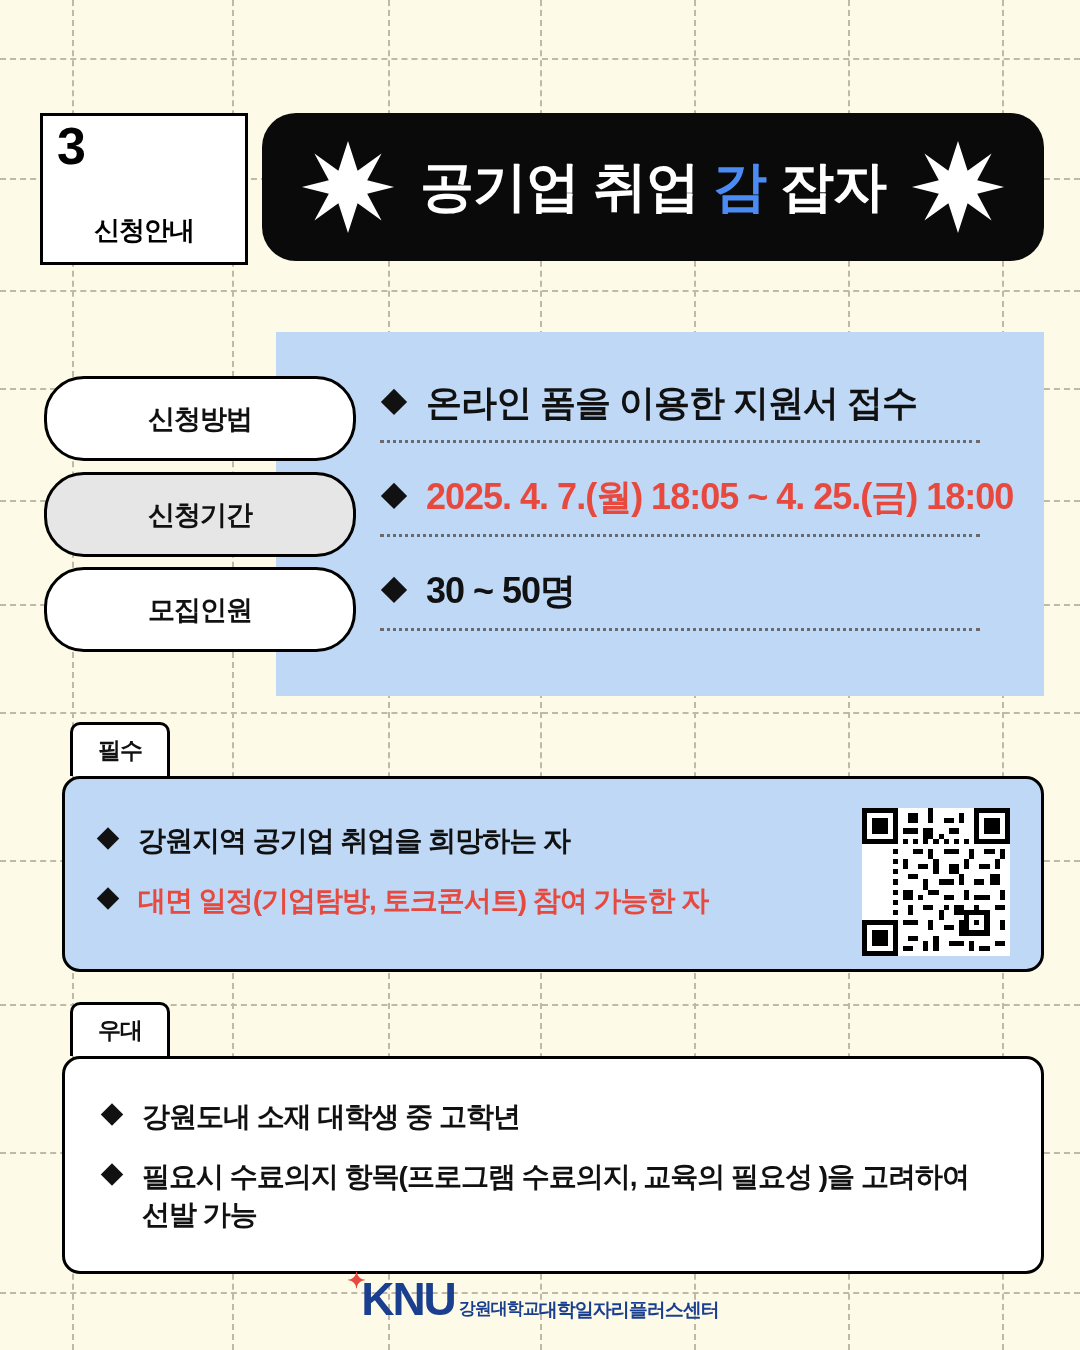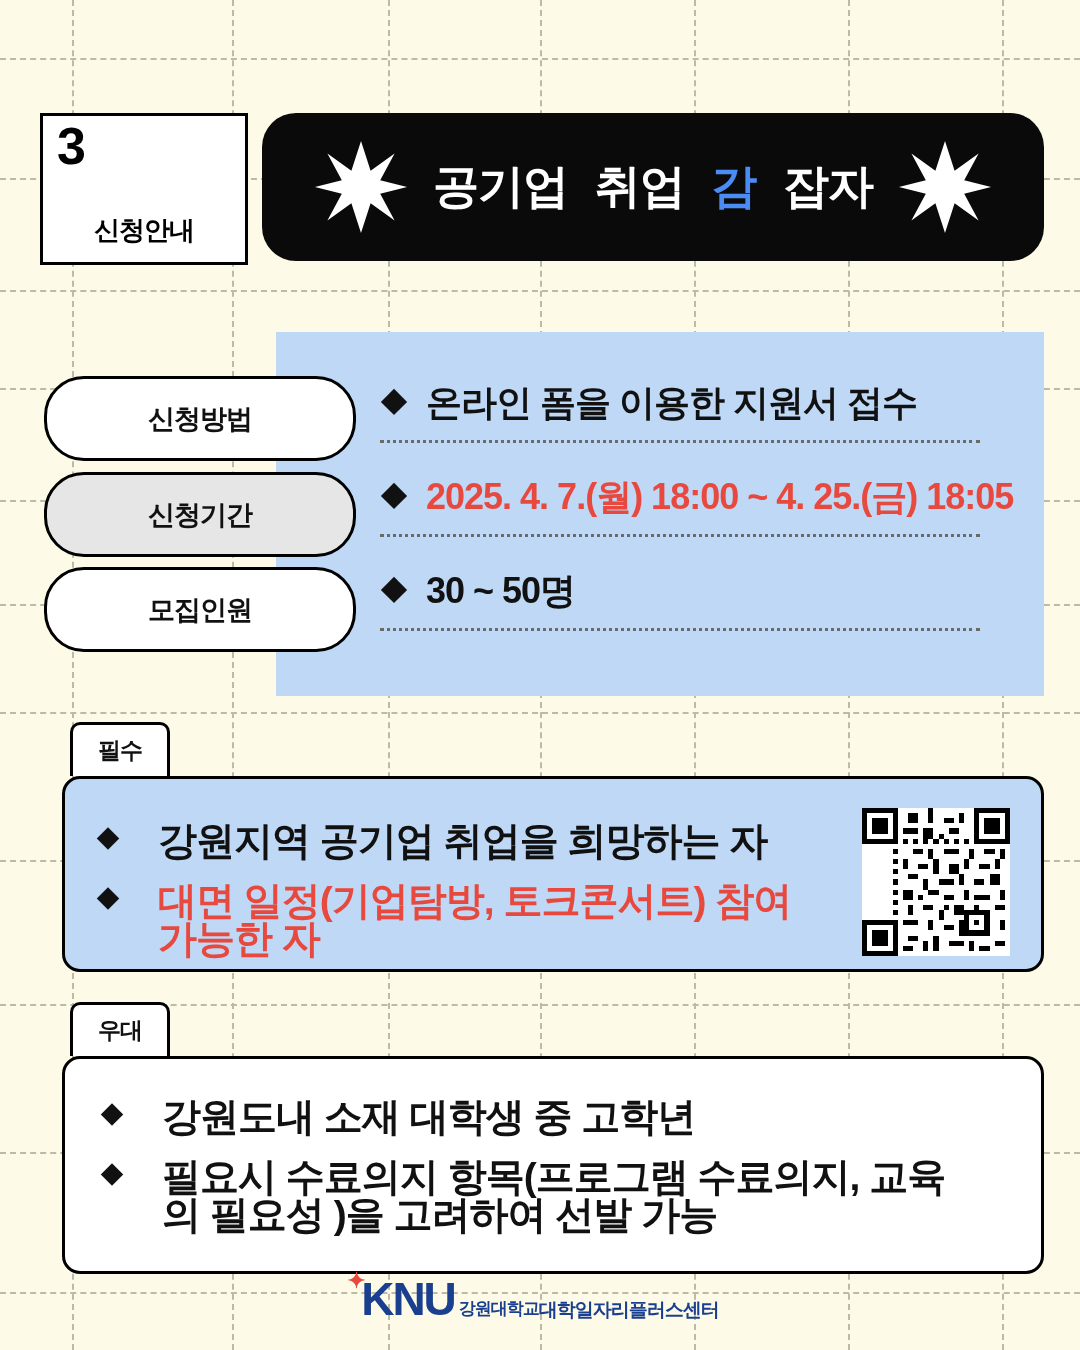--- a/index.html
+++ b/index.html
@@ -77,26 +77,25 @@
     height: 148px;
     background: #0a0a0a;
     border-radius: 34px;
     display: flex;
     align-items: center;
     justify-content: center;
     gap: 24px;
     z-index: 4;
   }
   .title-text {
-    font-size: 46px;
+    font-size: 54px;
     font-weight: bold;
     letter-spacing: -1px;
     color: #ffffff;
     white-space: nowrap;
-    font-family: Liberation Mono, monospace;
   }
   .title-text .blue { color: #4b8bf4; }
   .burst { width: 96px; height: 96px; flex: 0 0 auto; }
 
   
   .info-panel {
     position: absolute;
     left: 276px;
     top: 332px;
     width: 768px;
@@ -213,26 +212,25 @@
     align-items: flex-start;
     gap: 18px;
     margin-bottom: 22px;
   }
   .bullet .bd {
     font-size: 24px;
     line-height: 34px;
     color: #111;
   }
   .bullet .btx {
-    font-size: 39px;
+    font-size: 28px;
     font-weight: bold;
     line-height: 38px;
     letter-spacing: -1px;
     color: #111;
-    margin-left: 20px;
   }
   .bullet .btx.red { color: #e8493e; }
 
   .req-list { left: 96px; top: 822px; width: 700px; }
   .pref-list { left: 100px; top: 1098px; width: 880px; }
 
   
   .qr {
     position: absolute;
     left: 862px;
@@ -328,21 +326,21 @@
   <div class="info-row">
     <div class="line">
       <span class="diamond">◆</span>
       <span class="row-text">온라인 폼을 이용한 지원서 접수</span>
     </div>
     <div class="dotted"></div>
   </div>
   <div class="info-row">
     <div class="line">
       <span class="diamond">◆</span>
-      <span class="row-text red">2025. 4. 7.(월) 18:00 ~ 4. 25.(금) 18:05</span>
+      <span class="row-text red">2025. 4. 7.(월) 18:05 ~ 4. 25.(금) 18:00</span>
     </div>
     <div class="dotted"></div>
   </div>
   <div class="info-row">
     <div class="line">
       <span class="diamond">◆</span>
       <span class="row-text">30 ~ 50명</span>
     </div>
     <div class="dotted"></div>
   </div>

